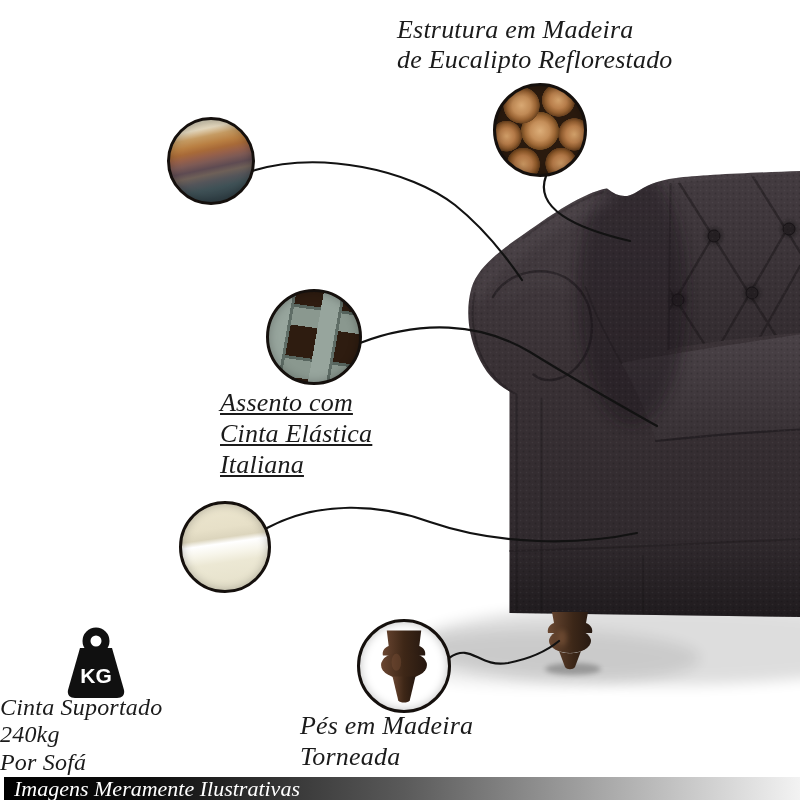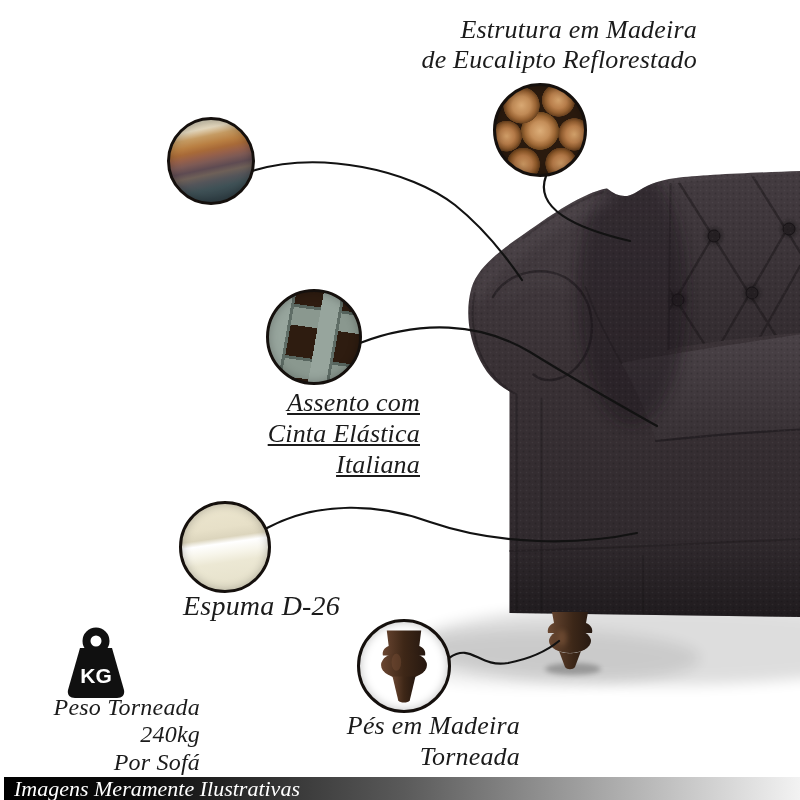--- a/index.html
+++ b/index.html
@@ -3,21 +3,21 @@
 <meta charset="utf-8">
 <style>
   html,body{margin:0;padding:0;background:#ffffff;}
   #canvas{
     position:relative;width:800px;height:800px;background:#ffffff;overflow:hidden;
     font-family:"Liberation Serif","DejaVu Serif",serif;
   }
   svg{display:block;}
   .layer{position:absolute;left:0;top:0;}
   .cap{
-    position:absolute;font-style:italic;color:#1b1b1b;text-align:right;
+    position:absolute;font-style:italic;color:#1b1b1b;text-align:left;
     white-space:pre-line;letter-spacing:.2px;
   }
   #lbl-leather{left:57px;top:42px;width:300px;font-size:26px;line-height:1.17;}
   #lbl-wood{left:397px;top:15px;width:300px;font-size:26px;line-height:1.17;}
   #lbl-elastic{left:220px;top:387px;width:200px;font-size:26px;line-height:1.2;text-decoration:underline;}
   #lbl-foam{left:120px;top:591px;width:220px;font-size:28px;line-height:1.1;}
   #lbl-weight{left:0px;top:694px;width:200px;font-size:24px;line-height:1.14;}
   #lbl-feet{left:300px;top:710px;width:220px;font-size:26px;line-height:1.2;font-style:italic;}
   .swatch{
     position:absolute;border-radius:50%;border:3px solid #15100d;box-sizing:border-box;
@@ -169,21 +169,20 @@
       <path d="M267 528 C320 500 380 504 430 522 C500 546 580 545 637 533"></path>
       <path d="M449 658 C472 642 478 668 508 663 C534 658 548 650 559 641"></path>
     </g>
   </svg>
 
   <div class="cap" id="lbl-wood">Estrutura em Madeira
 de Eucalipto Reflorestado</div>
   <div class="cap" id="lbl-elastic">Assento com
 Cinta Elástica
 Italiana</div>
-  <div class="cap" id="lbl-foam">Espuma D-26</div>
   <div class="cap" id="lbl-feet">Pés em Madeira
 Torneada</div>
 
   <div class="swatch" id="sw-leather"></div>
   <div class="swatch" id="sw-wood"></div>
   <div class="swatch" id="sw-elastic"></div>
   <div class="swatch" id="sw-foam"></div>
   <div class="swatch" id="sw-foot">
     <svg width="88" height="88" viewBox="0 0 92 92" aria-hidden="true">
       <defs>
@@ -198,21 +197,21 @@
       <path d="M34 57 L58 57 L52 82 C50 85 42 85 40 82 Z" fill="url(#legG2)"></path>
       <ellipse cx="38" cy="42" rx="5" ry="9" fill="#7a5038" opacity="0.4"></ellipse>
     </svg>
   </div>
 
   <svg id="kg-icon" width="80" height="80" viewBox="0 0 80 80" aria-hidden="true">
     <circle cx="40" cy="17" r="9.5" fill="none" stroke="#101010" stroke-width="8"></circle>
     <path d="M24 24 L56 24 L68 66 C69 71 66 74 61 74 L19 74 C14 74 11 71 12 66 Z" fill="#101010"></path>
     <text x="40" y="59" text-anchor="middle" font-family="Liberation Sans, sans-serif" font-size="21" font-weight="bold" fill="#ffffff">KG</text>
   </svg>
-  <div class="cap" id="lbl-weight">Peso Torneada
+  <div class="cap" id="lbl-weight">Cinta Suportado
 240kg
 Por Sofá</div>
 
   <div id="footer-bar">
     <span>Imagens Meramente Ilustrativas</span>
   </div>
 
 </div>
 
 </body></html>

